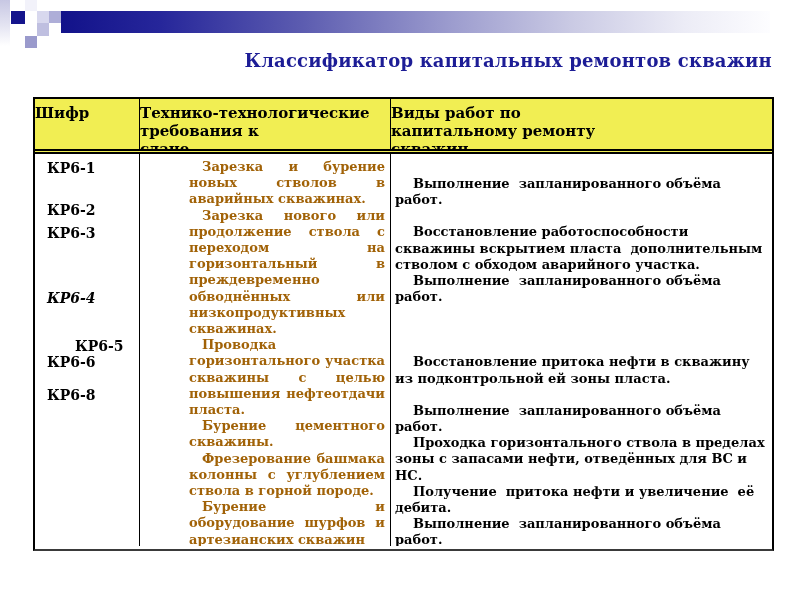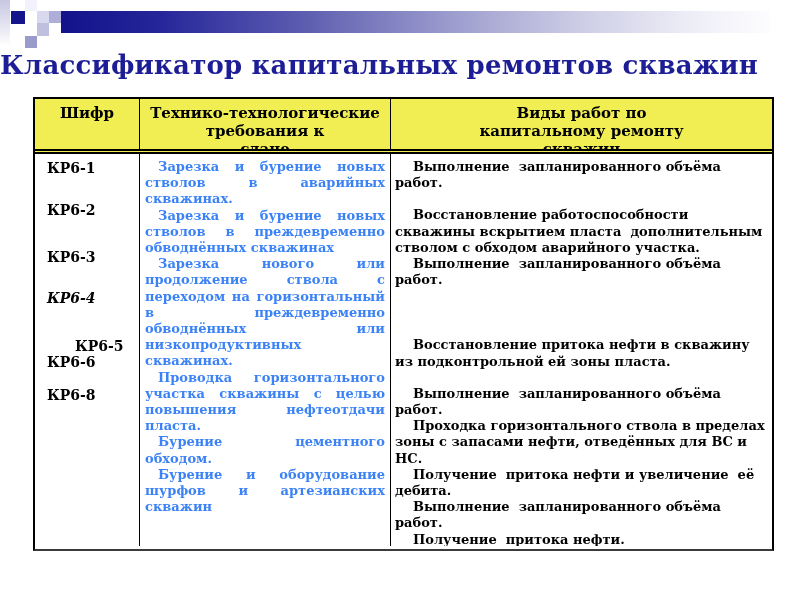--- a/index.html
+++ b/index.html
@@ -29,75 +29,76 @@
     left: 61px; top: 11px; width: 709px; height: 22px;
     background: linear-gradient(to right,
       #12128a 0%, #26269a 14%, #5c5cb0 34%, #9c9cce 55%,
       #cacae4 72%, #ececf6 88%, #fdfdff 100%);
   }
 
   
   .title {
     position: absolute;
     left: 0; top: 50px; width: 772px;
-    text-align: left;
-    font-size: 26px;
+    text-align: right;
+    font-size: 18px;
     font-weight: bold;
     color: #1d1d96;
     letter-spacing: 0.2px;
   }
 
   
   .tbl {
     position: absolute;
     left: 33px; top: 97px; width: 741px; height: 454px;
     border: 2px solid #000;
     border-bottom-color: #3a3a3a;
   }
   .tbl-head {
     display: grid;
     grid-template-columns: 105px 251px 1fr;
     background: #f1ee53;
     border-bottom: 5px double #000;
     height: 55px;
   }
   .tbl-head .cell {
-    text-align: center;
+    text-align: left;
     padding-top: 5px;
     font-size: 15px;
     font-weight: bold;
     line-height: 18px;
     white-space: pre-line;
     color: #000;
   }
   .tbl-body {
     display: grid;
     grid-template-columns: 105px 251px 1fr;
     height: 392px;
   }
   .cell { border-right: 1px solid #000; overflow: hidden; }
   .cell:last-child { border-right: none; }
 
   .code-cell { position: relative; font-size: 14px; font-weight: bold; }
   .code-cell span { position: absolute; left: 12px; white-space: nowrap; }
-  .code-1 { top: 6px; }   .code-2 { top: 48px; }  .code-3 { top: 71px; margin-top: 24px; }
+  .code-1 { top: 6px; }   .code-2 { top: 48px; }  .code-3 { top: 71px; }
   .code-4 { top: 136px; font-style: italic; } .code-5 { top: 184px; margin-left: 28px; } .code-6 { top: 200px; }
   .code-7 { top: 233px; }
 
   .work-cell { padding: 5px 5px 0 5px; }
   .work-cell p {
     font-size: 13px;
     font-weight: bold;
     line-height: 16.2px;
     text-align: justify;
     text-indent: 13px;
-    color: #3b82f6;
+    color: #a16207;
+    margin-left: 44px;
   }
 
-  .req-cell { padding: 5px 4px 0 4px; }
+  .req-cell { padding: 22px 4px 0 4px; }
   .req-cell p {
     font-size: 13px;
     font-weight: bold;
     line-height: 16.2px;
     text-align: left;
     text-indent: 18px;
     white-space: pre-wrap;
     color: #000;
   }
   .gap-1 { margin-bottom: 16px; }
@@ -137,24 +138,24 @@
         <span class="code-2">КР6-2</span>
         <span class="code-3">КР6-3</span>
         <span class="code-4">КР6-4</span>
         <span class="code-5">КР6-5</span>
         <span class="code-6">КР6-6</span>
         <span class="code-7">КР6-8</span>
       </div>
 
       <div class="cell work-cell">
         <p>Зарезка и бурение новых стволов в аварийных скважинах.</p>
-        <p>Зарезка и бурение новых стволов в преждевременно обводнённых скважинах</p>
         <p>Зарезка нового или продолжение ствола с переходом на горизонтальный в преждевременно обводнённых или низкопродуктивных скважинах.</p>
         <p>Проводка горизонтального участка скважины с целью повышения нефтеотдачи пласта.</p>
-        <p>Бурение цементного обходом.</p>
+        <p>Бурение цементного скважины.</p>
+        <p>Фрезерование башмака колонны с углублением ствола в горной породе.</p>
         <p>Бурение и оборудование шурфов и артезианских скважин</p>
       </div>
 
       <div class="cell req-cell">
         <p class="gap-1">Выполнение  запланированного объёма работ.</p>
         <p>Восстановление работоспособности скважины вскрытием пласта  дополнительным стволом с обходом аварийного участка.</p>
         <p class="gap-3">Выполнение  запланированного объёма работ.</p>
         <p class="gap-1">Восстановление притока нефти в скважину из подконтрольной ей зоны пласта.</p>
         <p>Выполнение  запланированного объёма работ.</p>
         <p>Проходка горизонтального ствола в пределах зоны с запасами нефти, отведённых для ВС и НС.</p>

